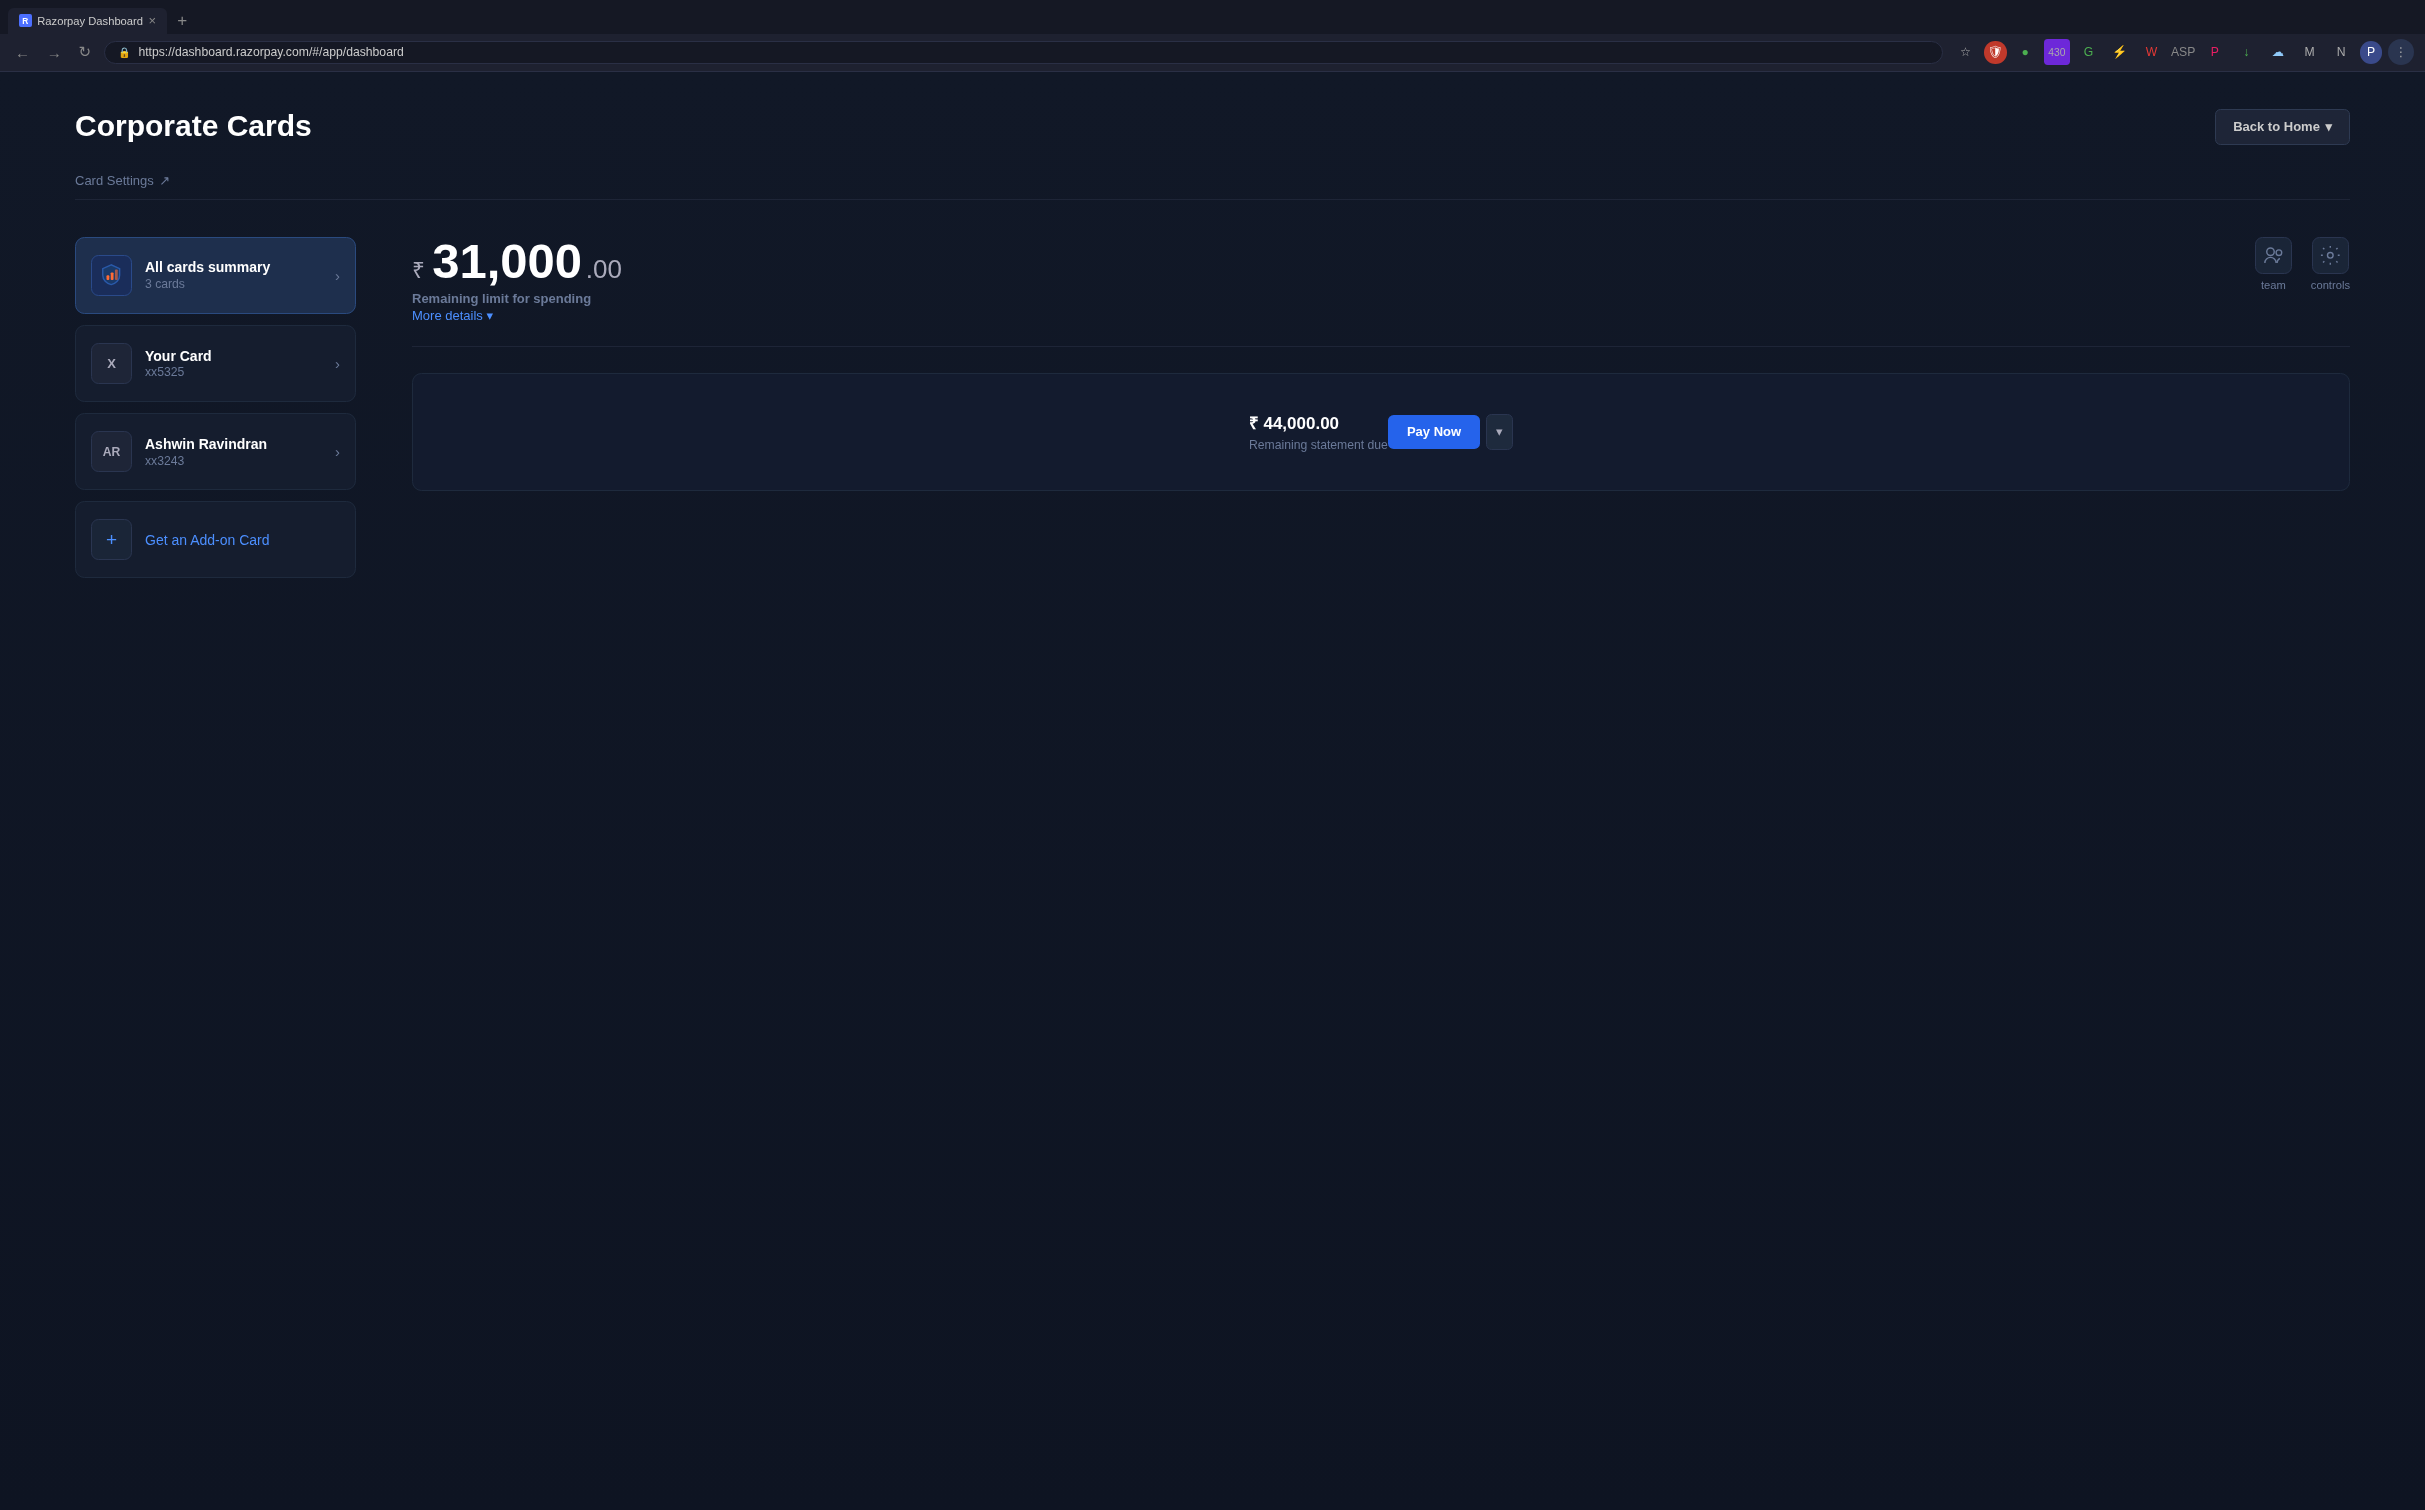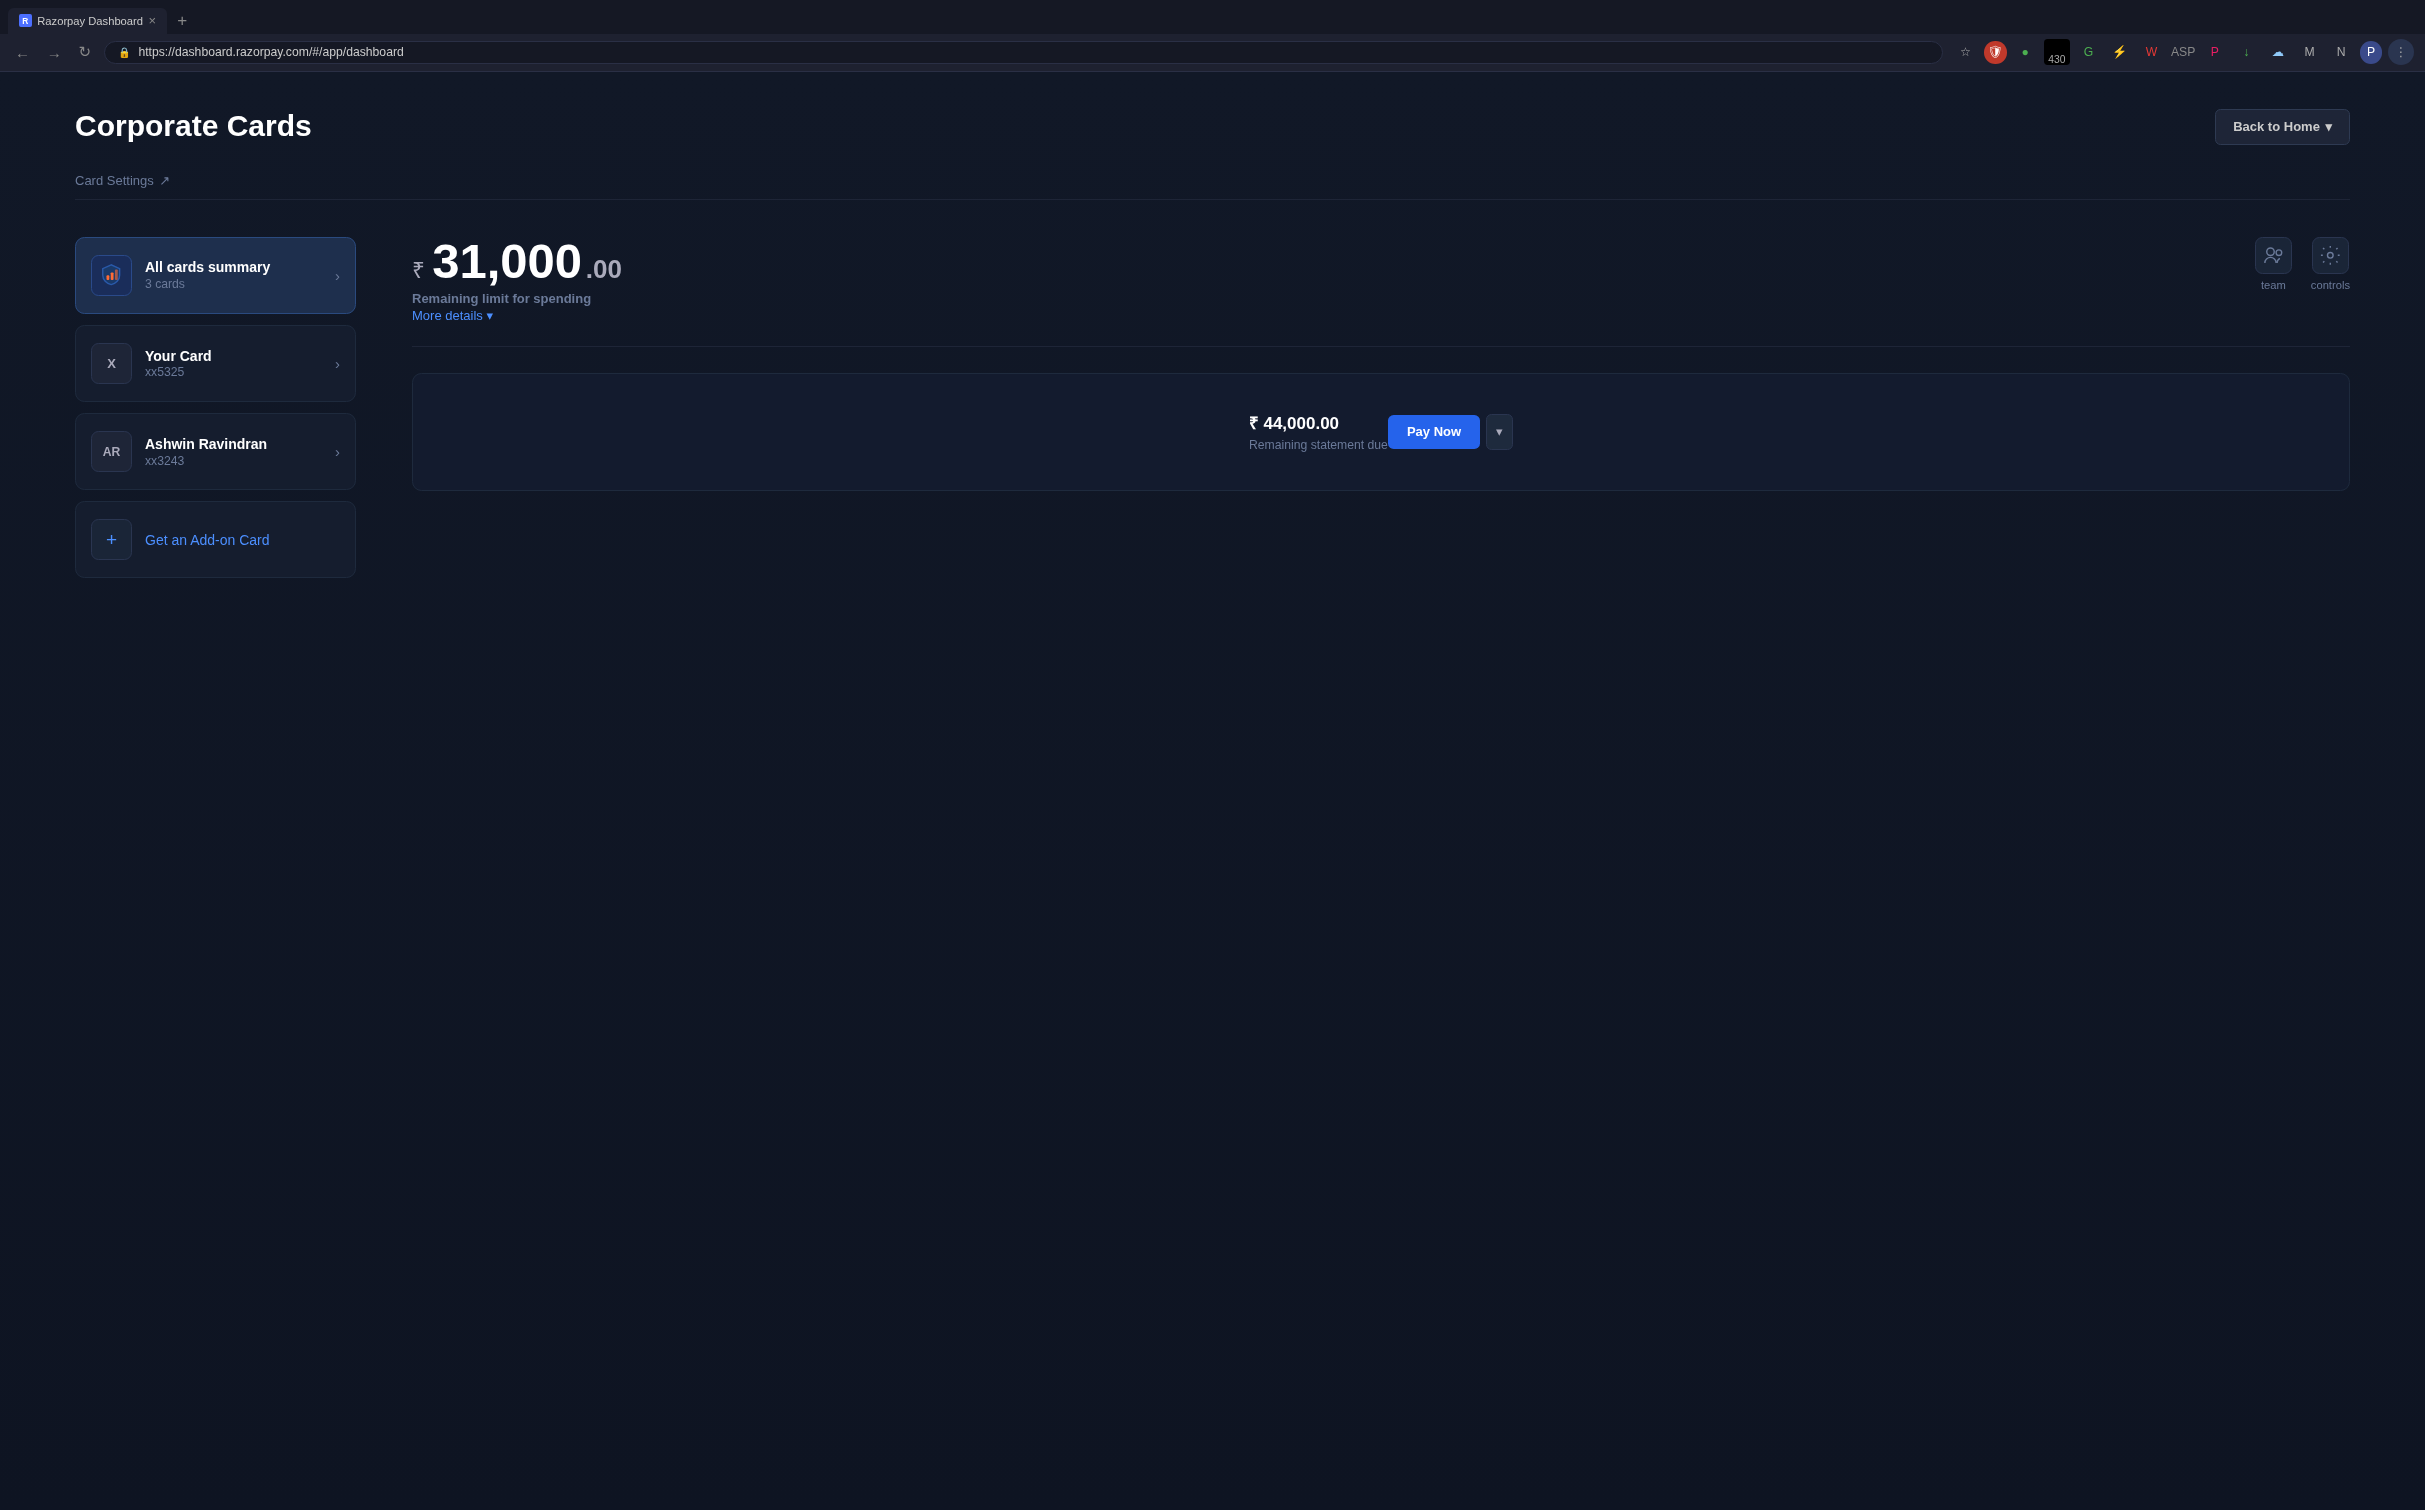--- a/index.html
+++ b/index.html
@@ -319,21 +319,21 @@
     }
     .amount-main {
       font-size: 49px;
       font-weight: 700;
       color: #fff;
       line-height: 1;
     }
     .amount-decimal {
       font-size: 26px;
       color: #aab;
-      font-weight: 700;
+      font-weight: 400;
     }
     .balance-label {
       font-size: 13px;
       color: #6b7a99;
       margin-bottom: 2px;
       font-weight: bold;
     }
     .more-details-link {
       display: flex;
       align-items: center;
@@ -479,21 +479,21 @@
     <button class="nav-btn">→</button>
     <button class="nav-btn">↻</button>
     <div class="address-bar">
       <span class="lock-icon">🔒</span>
       <span>https://dashboard.razorpay.com/#/app/dashboard</span>
     </div>
     <div class="browser-icons">
       <button class="browser-icon-btn">☆</button>
       <button class="browser-icon-btn red">🛡</button>
       <button class="browser-icon-btn" style="color:#4caf50;">●</button>
-      <button class="browser-icon-btn badge" style="background:#000000;align-items:flex-end;">
+      <button class="browser-icon-btn badge" style="background:#6d28d9;">
         <span style="font-size:10.3px;">430</span>
       </button>
       <button class="browser-icon-btn" style="color:#4caf50;">G</button>
       <button class="browser-icon-btn" style="color:#ffc107;">⚡</button>
       <button class="browser-icon-btn" style="color:#e53935;">W</button>
       <button class="browser-icon-btn" style="color:#888;">ASP</button>
       <button class="browser-icon-btn" style="color:#e91e63;">P</button>
       <button class="browser-icon-btn" style="color:#4caf50;">↓</button>
       <button class="browser-icon-btn" style="color:#90caf9;">☁</button>
       <button class="browser-icon-btn">M</button>

